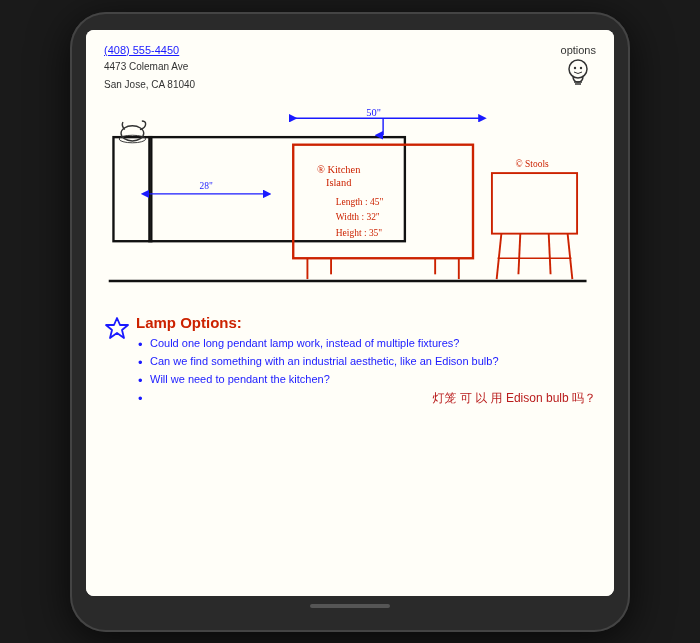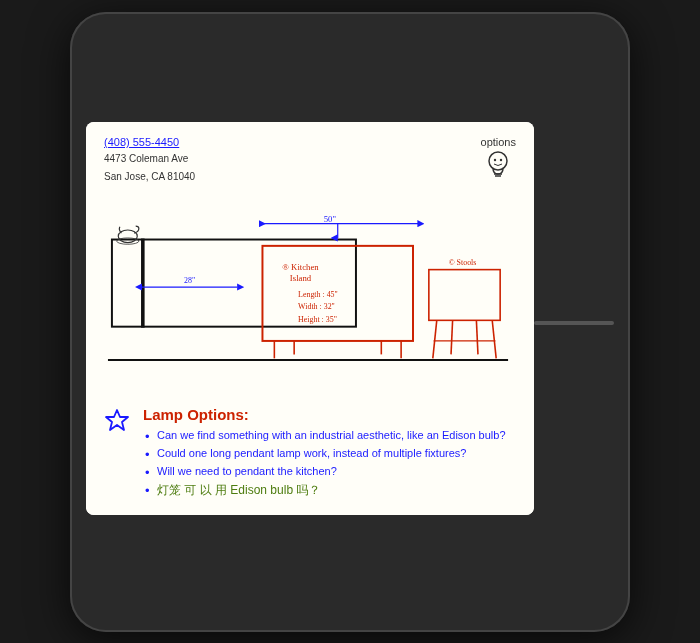--- a/index.html
+++ b/index.html
@@ -13,21 +13,21 @@
     }
 
     .tablet-outer {
       width: 560px;
       height: 620px;
       background: #2a2a2a;
       border-radius: 36px;
       padding: 18px 16px 24px 16px;
       box-shadow: 0 8px 40px rgba(0,0,0,0.7), inset 0 0 0 2px #444;
       display: flex;
-      flex-direction: row;
+      flex-direction: column;
       align-items: center;
       position: relative;
     }
 
     .tablet-screen {
       width: 100%;
       flex: 1;
       background: #fff;
       border-radius: 8px;
       overflow: hidden;
@@ -121,27 +121,28 @@
     .notes-list li::before {
       content: '•';
       position: absolute;
       left: 2px;
       color: #1a1aff;
       font-size: 13px;
     }
 
     .notes-list li.chinese {
       font-size: 12px;
-      color: #4d7c0f;
+      color: #b91c1c;
+      text-align: right;
     }
 
     .notes-with-star {
       display: flex;
       align-items: flex-start;
-      gap: 11px;
+      gap: 4px;
       margin-top: 8px;
     }
 
     .notes-container {
       flex: 1;
     }
   </style>
 </head>
 <body>
 
@@ -239,22 +240,22 @@
 
         <div style="padding-top:2px; min-width:28px;">
           <svg width="26" height="26" viewBox="0 0 26 26">
             <polygon points="13,2 16,9 24,9 18,14 20,22 13,17 6,22 8,14 2,9 10,9" fill="none" stroke="#1a1aff" stroke-width="1.8" stroke-linejoin="round"></polygon>
           </svg>
         </div>
 
         <div class="notes-container">
           <div class="notes-title">Lamp Options:</div>
           <ul class="notes-list">
+            <li>Could one long pendant lamp work, instead of multiple fixtures?</li>
             <li>Can we find something with an industrial aesthetic, like an Edison bulb?</li>
-            <li>Could one long pendant lamp work, instead of multiple fixtures?</li>
             <li>Will we need to pendant the kitchen?</li>
             <li class="chinese">灯笼 可 以 用  Edison bulb 吗？</li>
           </ul>
         </div>
       </div>
 
     </div>
   </div>
   <div class="tablet-home-indicator"></div>
 </div>

